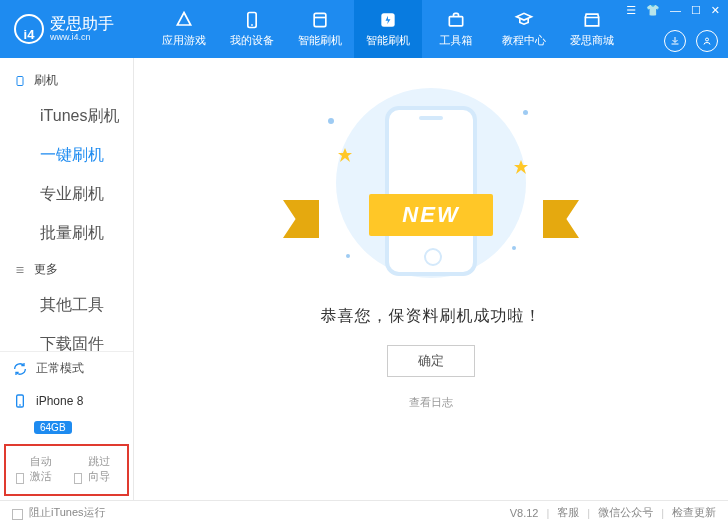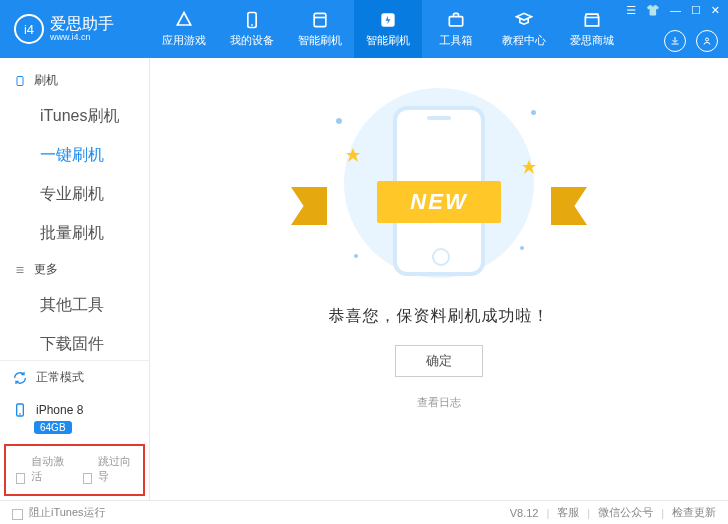--- a/index.html
+++ b/index.html
@@ -1,39 +1,39 @@
 <!DOCTYPE html>
 <html><head>
 <meta charset="utf-8">
 <style>
 * { margin: 0; padding: 0; box-sizing: border-box; font-family: "Microsoft YaHei", Arial, sans-serif; }
 html, body { width: 728px; height: 524px; overflow: hidden; background: #fff; }
 
 
 .header { height: 58px; background: #1e8bf0; display: flex; align-items: center; color: #fff; position: relative; }
 .logo-block { display: flex; align-items: center; padding-left: 14px; width: 150px; }
-.logo-circle { width: 30px; height: 30px; border: 2px solid #fff; border-radius: 50%; display: flex; align-items: center; justify-content: center; font-weight: normal; font-size: 13px; margin-right: 6px; }
+.logo-circle { width: 30px; height: 30px; border: 2px solid #fff; border-radius: 50%; display: flex; align-items: flex-end; justify-content: center; font-weight: bold; font-size: 13px; margin-right: 6px; }
 .logo-text { font-size: 16px; line-height: 1; font-weight: 500; }
 .logo-sub  { font-size: 9px; opacity: .9; line-height: 1.2; }
 
 .navs { display: flex; height: 100%; }
 .nav-item { width: 68px; display: flex; flex-direction: column; align-items: center; justify-content: center; font-size: 11px; cursor: pointer; }
 .nav-item svg { width: 20px; height: 20px; margin-bottom: 3px; }
 .nav-item.active { background: #087be0; }
 
 .win-ctrls { position: absolute; top: 4px; right: 8px; display: flex; gap: 10px; font-size: 11px; }
 .win-ctrls span { cursor: pointer; }
 
 .hdr-right { position: absolute; right: 10px; bottom: 6px; display: flex; gap: 10px; }
 .hdr-circle { width: 22px; height: 22px; border: 1.5px solid #fff; border-radius: 50%; display: flex; align-items: center; justify-content: center; cursor: pointer; }
 .hdr-circle svg { width: 12px; height: 12px; }
 
 
 .body { display: flex; height: 442px; }
-.sidebar { width: 150px; border-right: 1px solid #e8e8e8; display: flex; flex-direction: column; font-size: 12px; color: #555; }
+.sidebar { width: 134px; border-right: 1px solid #e8e8e8; display: flex; flex-direction: column; font-size: 12px; color: #555; }
 .side-scroll { flex: 1; overflow: hidden; padding-top: 6px; }
 .side-group-hd { display: flex; align-items: center; gap: 8px; padding: 8px 14px; color: #444; font-size: 12px; }
 .side-group-hd svg { width: 12px; height: 12px; }
 .side-item { padding: 9px 10px 9px 40px; cursor: pointer; font-size: 16px; color: #555; }
 .side-item.active { color: #1e8bf0; }
 
 .side-bottom { border-top: 1px solid #eee; }
 .side-row { display: flex; align-items: center; gap: 8px; padding: 8px 12px; }
 .side-row svg { width: 16px; height: 16px; }
 .badge { background: #1e8bf0; color: #fff; font-size: 10px; padding: 1px 6px; border-radius: 3px; margin-left: 22px; }
@@ -42,21 +42,21 @@
 .red-frame { border: 2px solid #e03a2f; margin: 2px 4px 4px 4px; padding-bottom: 2px; }
 
 
 .main { flex: 1; position: relative; display: flex; flex-direction: column; align-items: center; }
 .illus-wrap { margin-top: 30px; width: 230px; height: 190px; position: relative; }
 .big-circle { position: absolute; left: 50%; top: 50%; width: 190px; height: 190px; margin-left: -95px; margin-top: -95px; border-radius: 50%; background: #e8f4fe; }
 .dot { position: absolute; border-radius: 50%; background: #9ecbf3; }
 .phone { position: absolute; left: 50%; top: 18px; width: 92px; height: 170px; margin-left: -46px; background: #fff; border: 4px solid #d4e9fb; border-radius: 14px; }
 .phone::before { content: ""; position: absolute; left: 50%; top: 6px; width: 24px; height: 4px; margin-left: -12px; background: #d4e9fb; border-radius: 3px; }
 .phone::after { content: ""; position: absolute; left: 50%; bottom: 6px; width: 14px; height: 14px; margin-left: -7px; border: 2px solid #d4e9fb; border-radius: 50%; }
-.ribbon { position: absolute; left: 50%; top: 93px; transform: translateX(-50%); }
+.ribbon { position: absolute; left: 50%; top: 106px; transform: translateX(-50%); }
 .ribbon-back { position: absolute; width: 36px; height: 38px; background: #e5a90f; top: 6px; }
 .ribbon-back.l { left: -86px; clip-path: polygon(0 0,100% 0,100% 100%,0 100%,35% 50%); }
 .ribbon-back.r { right: -86px; clip-path: polygon(0 0,100% 0,65% 50%,100% 100%,0 100%); }
 .ribbon-front { position: relative; width: 124px; height: 42px; background: #ffc727; display: flex; align-items: center; justify-content: center; color: #fff; font-weight: 800; font-size: 22px; letter-spacing: 2px; font-style: italic; border-radius: 2px; }
 
 .msg { margin-top: 28px; font-size: 16px; color: #333; letter-spacing: 1px; }
 .ok-btn { margin-top: 18px; padding: 6px 30px; font-size: 13px; border: 1px solid #ccc; background: #fff; color: #555; cursor: pointer; }
 .log-link { margin-top: 18px; font-size: 11px; color: #999; cursor: pointer; }
 
 
@@ -182,21 +182,21 @@
     <div class="side-bottom">
       <div class="side-row">
         <svg viewBox="0 0 24 24" fill="none" stroke="#1e8bf0" stroke-width="2">
             <path d="M4 12 a8 8 0 0 1 14-5"></path>
             <path d="M20 12 a8 8 0 0 1-14 5"></path>
             <polyline points="18 3 18 7 14 7"></polyline>
             <polyline points="6 21 6 17 10 17"></polyline>
           </svg>
         <span>正常模式</span>
       </div>
-      <div class="side-row" style="flex-direction:column;align-items:flex-start;gap:3px">
+      <div class="side-row" style="flex-direction:column;align-items:flex-start;gap:12px">
         <div style="display:flex;align-items:center;gap:8px">
           <svg viewBox="0 0 24 24" fill="none" stroke="#1e8bf0" stroke-width="2">
               <rect x="7" y="3" width="10" height="18" rx="2"></rect>
               <line x1="11" y1="18" x2="13" y2="18"></line>
             </svg>
           <span style="color:#333">iPhone 8</span>
         </div>
         <span class="badge">64GB</span>
       </div>
       <div class="red-frame">

